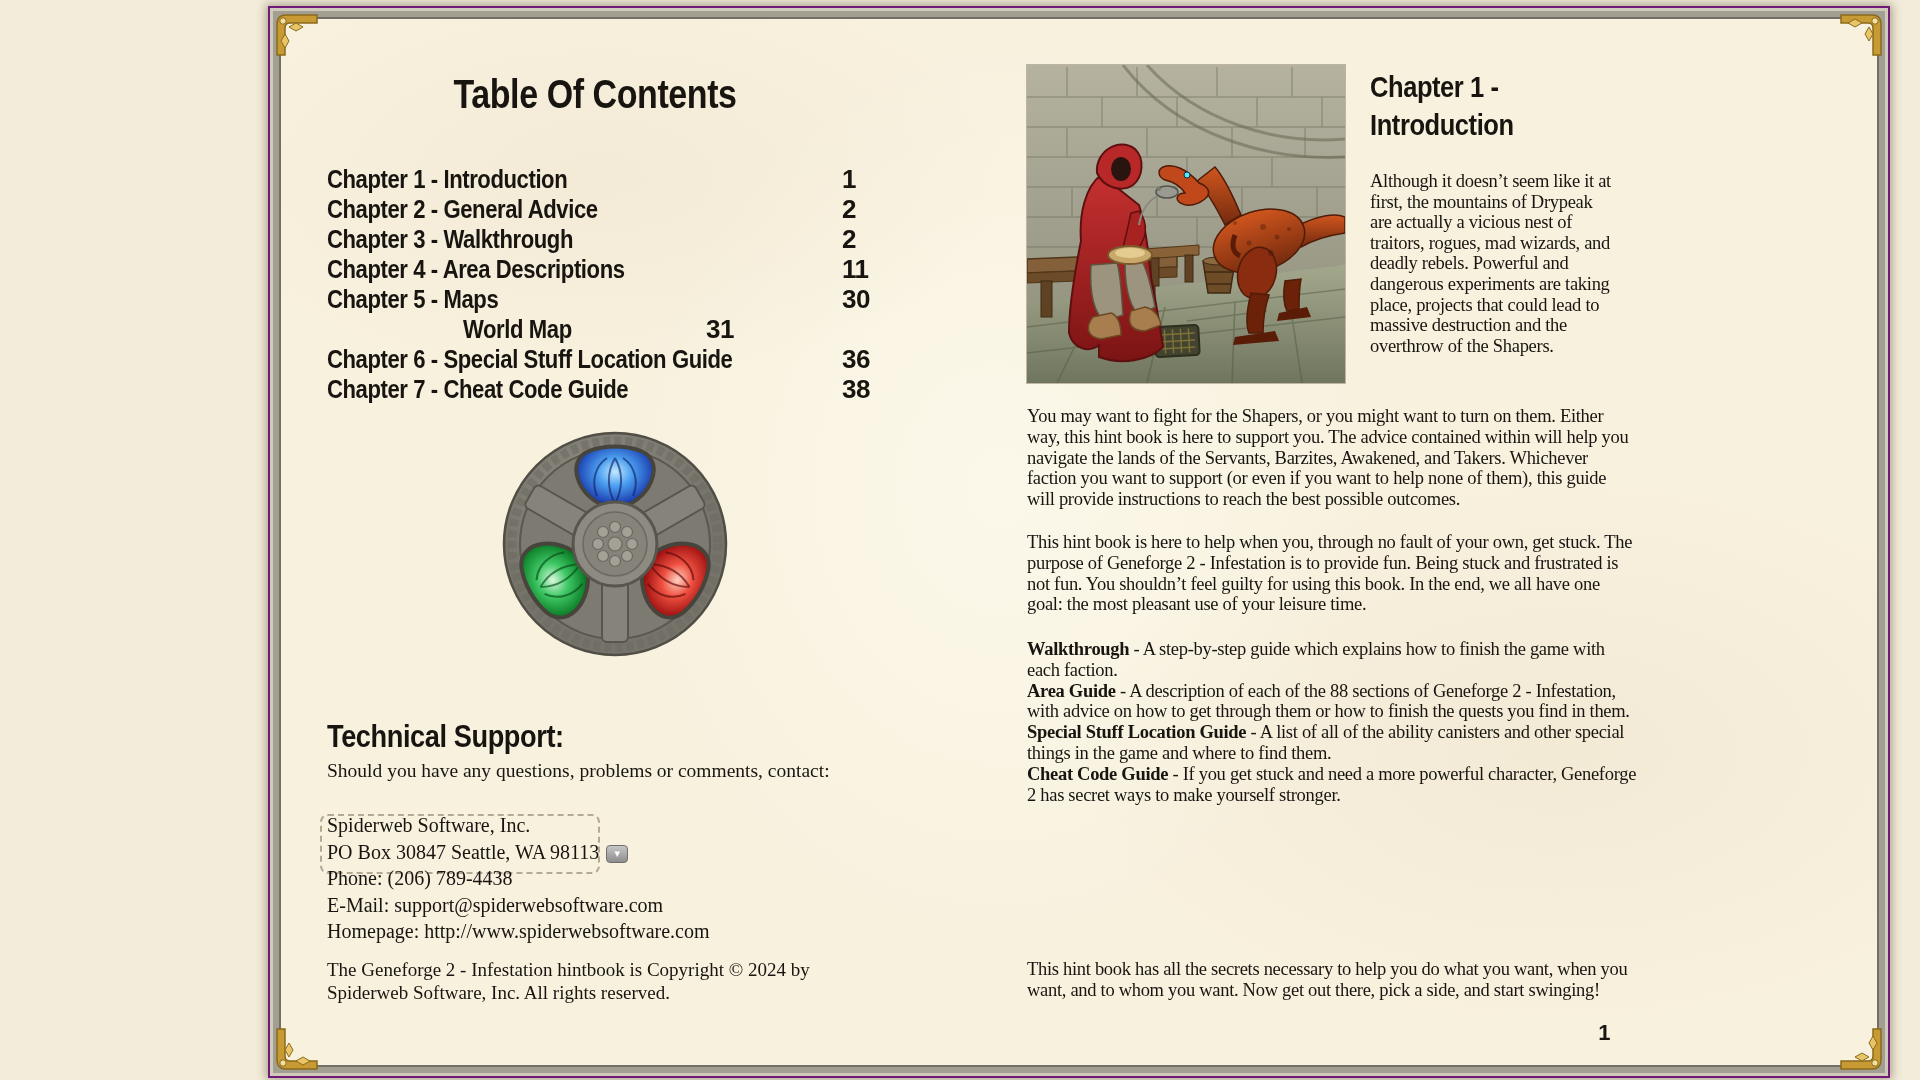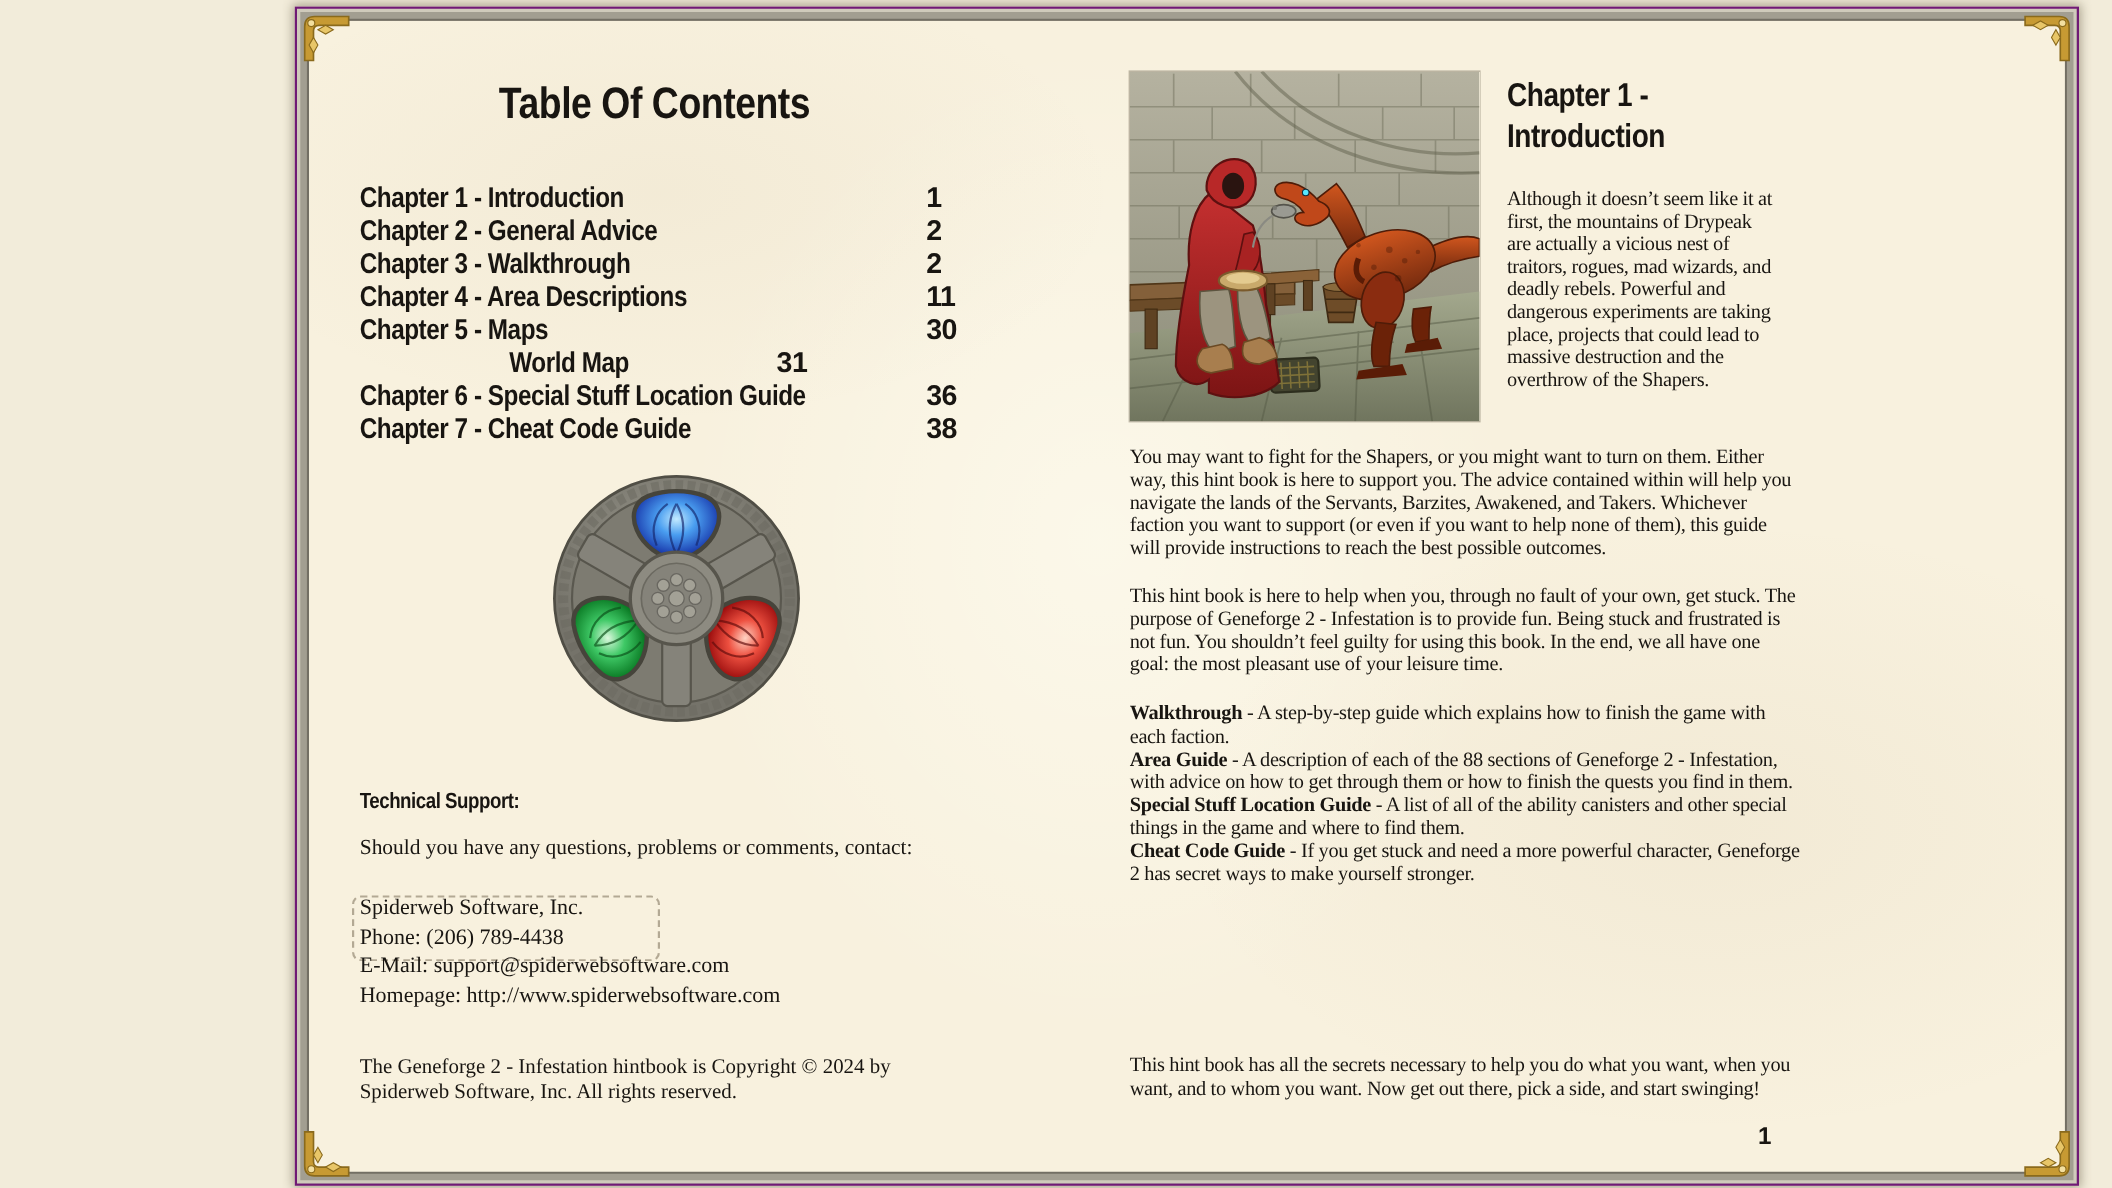--- a/index.html
+++ b/index.html
@@ -30,21 +30,21 @@
 
   .toc-list{left:57px;top:156px;width:610px;}
   .toc-row{position:relative;height:30px;line-height:30px;}
   .toc-row.indent{padding-left:136px;}
   .toc-label{font-size:26px;}
   .toc-page{position:absolute;left:515px;top:0;font-size:26px;}
   .toc-row.indent .toc-page{left:379px;}
 
   .emblem{left:232px;top:423px;width:226px;height:226px;}
 
-  .tech-heading{left:57px;top:710px;font-size:20px;}
+  .tech-heading{left:57px;top:710px;font-size:32px;}
   .support-intro{left:57px;top:752px;font-size:19.5px;}
   .contact{left:57px;top:804px;font-size:20px;line-height:26.5px;}
   .detector-outline{left:50px;top:806px;width:276px;height:56px;border:2px dashed #b3a994;border-radius:8px;pointer-events:none;}
   .detector-btn{display:inline-block;vertical-align:2px;margin-left:7px;width:20px;height:16px;border-radius:4px;
       background:linear-gradient(#c6c6c6,#8d8d8d);border:1px solid #6f6f6f;color:#fdfdfd;
       font-size:11px;line-height:15px;text-align:center;cursor:pointer;
       font-family:"DejaVu Sans",sans-serif;}
   .copyright{left:57px;top:950px;width:562px;font-size:19px;line-height:23px;}
 
   .illustration{left:757px;top:57px;width:318px;height:318px;box-shadow:0 0 0 1px rgba(80,70,50,.35);}
@@ -200,20 +200,21 @@
     </svg>
 
     <div class="abs tech-heading gamefont">
       <span class="squish">Technical Support:</span>
     </div>
     <div class="abs support-intro">Should you have any questions, problems or comments, contact:</div>
 
     <div class="abs detector-outline"></div>
     <div class="abs contact">
       <div>Spiderweb Software, Inc.</div>
+      <div><span>PO Box 30847 Seattle, WA 98113</span><span class="detector-btn"><span>▾</span></span></div>
       <div>Phone: (206) 789-4438</div>
       <div>E-Mail: support@spiderwebsoftware.com</div>
       <div>Homepage: http://www.spiderwebsoftware.com</div>
     </div>
 
     <div class="abs copyright">The Geneforge 2 - Infestation hintbook is Copyright © 2024 by Spiderweb Software, Inc. All rights reserved.</div>
 
     <svg class="abs illustration" viewBox="0 0 318 318">
       <defs>
         <linearGradient id="wallG" x1="0" y1="0" x2="0" y2="1">

